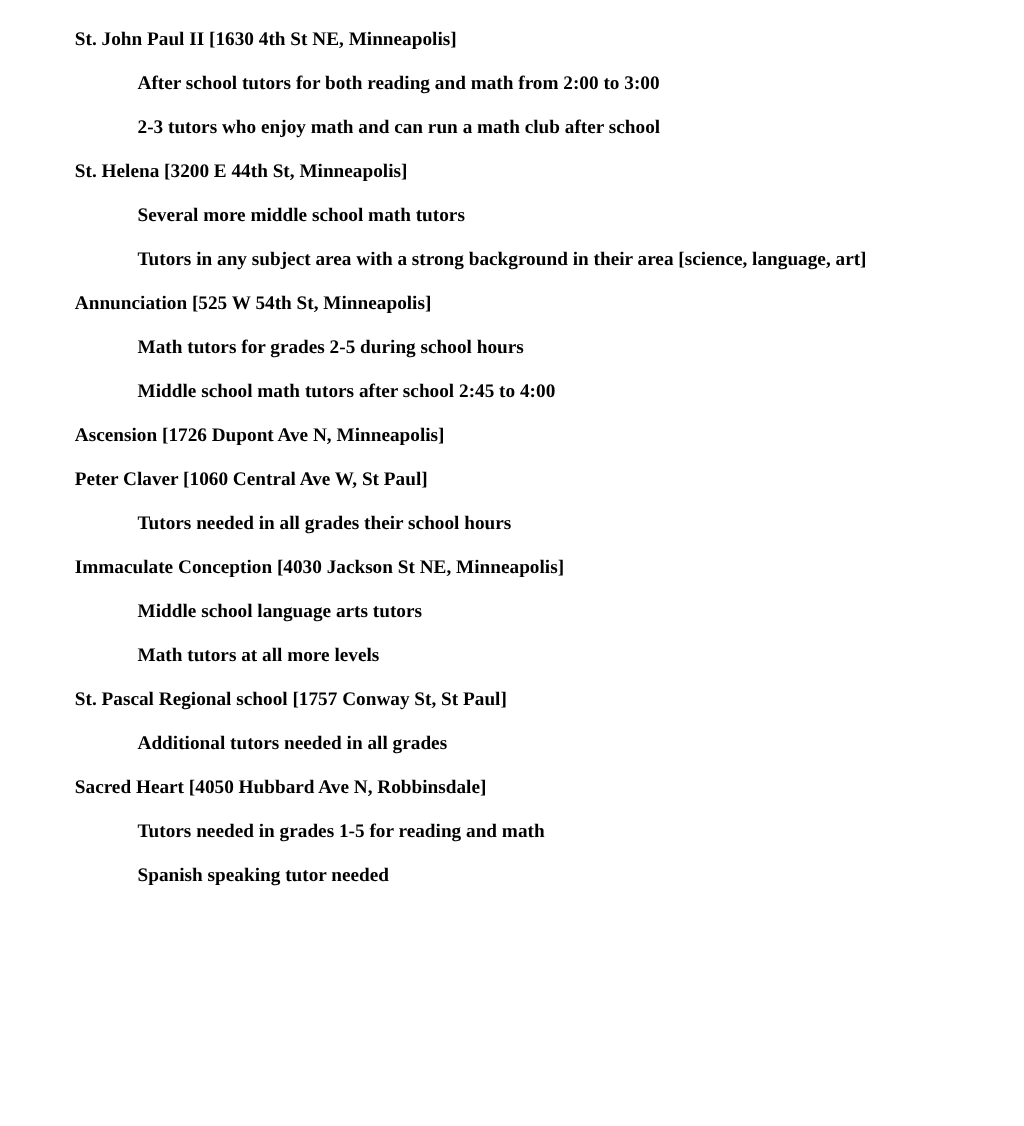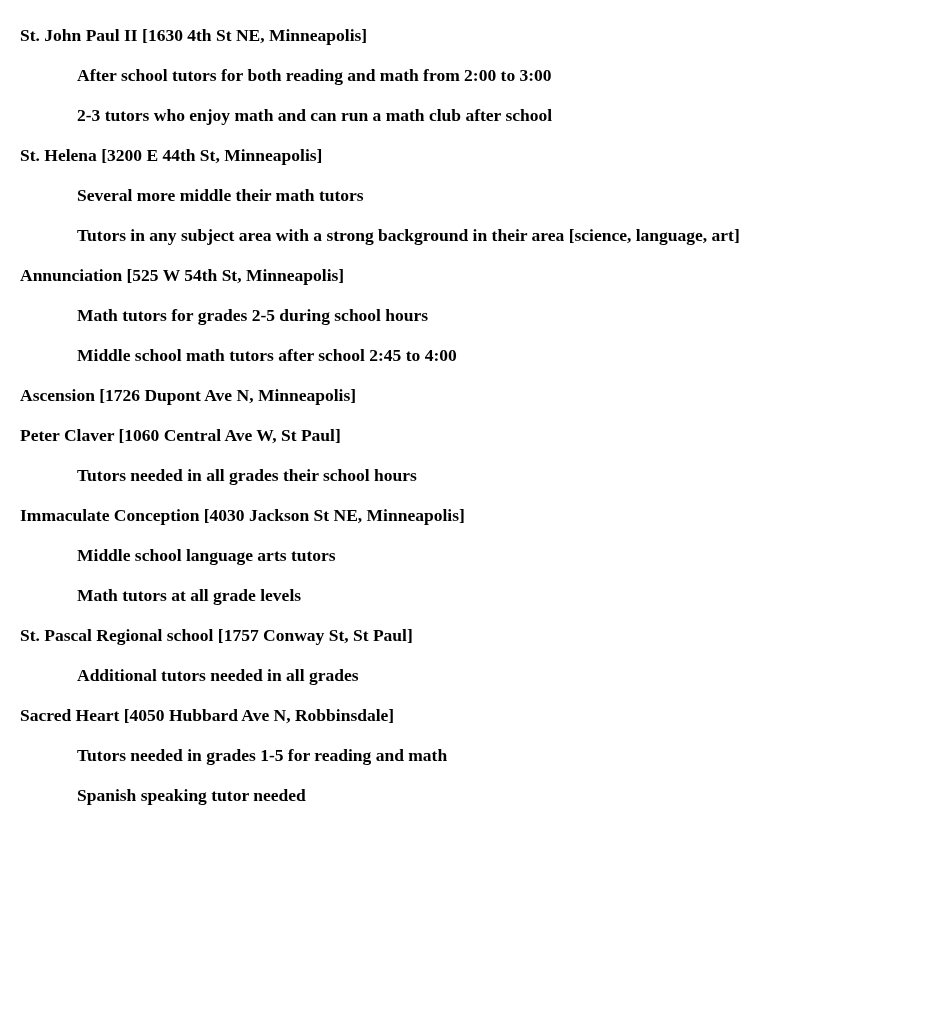--- a/index.html
+++ b/index.html
@@ -9,21 +9,21 @@
     }
     body {
       width: 931px;
       height: 1024px;
       font-family: "Liberation Serif", serif;
       color: #000000;
       overflow: hidden;
     }
     .doc {
       box-sizing: border-box;
-      padding: 25px 20px 0 20px;
+      padding: 25px 20px 0 68px;
     }
     .heading {
       font-weight: bold;
       font-size: 17.5px;
       line-height: 20px;
       margin: 0 0 20px 0;
       white-space: nowrap;
     }
     .item {
       font-weight: bold;
@@ -42,21 +42,21 @@
     <p class="heading">St. John Paul II [1630 4th St NE, Minneapolis]</p>
     <p class="item">After school tutors for both reading and math from 2:00 to 3:00</p>
     <p class="item">2-3 tutors who enjoy math and can run a math club after school</p>
   </div>
 
   <div>
     <p class="heading">St. Helena [3200 E 44th St, Minneapolis]</p>
   </div>
 
   <div>
-    <p class="item">Several more middle their math tutors</p>
+    <p class="item">Several more middle school math tutors</p>
     <p class="item">Tutors in any subject area with a strong background in their area [science, language, art]</p>
   </div>
 
   <div>
     <p class="heading">Annunciation [525 W 54th St, Minneapolis]</p>
     <p class="item">Math tutors for grades 2-5 during school hours</p>
     <p class="item">Middle school math tutors after school 2:45 to 4:00</p>
   </div>
 
 
@@ -65,21 +65,21 @@
   </div>
 
   <div>
     <p class="heading">Peter Claver [1060 Central Ave W, St Paul]</p>
     <p class="item">Tutors needed in all grades their school hours</p>
   </div>
 
   <div>
     <p class="heading">Immaculate Conception [4030 Jackson St NE, Minneapolis]</p>
     <p class="item">Middle school language arts tutors</p>
-    <p class="item">Math tutors at all grade levels</p>
+    <p class="item">Math tutors at all more levels</p>
   </div>
 
   <div>
     <p class="heading">St. Pascal Regional school [1757 Conway St, St Paul]</p>
     <p class="item">Additional tutors needed in all grades</p>
   </div>
 
   <div>
     <p class="heading">Sacred Heart [4050 Hubbard Ave N, Robbinsdale]</p>
     <p class="item">Tutors needed in grades 1-5 for reading and math</p>

